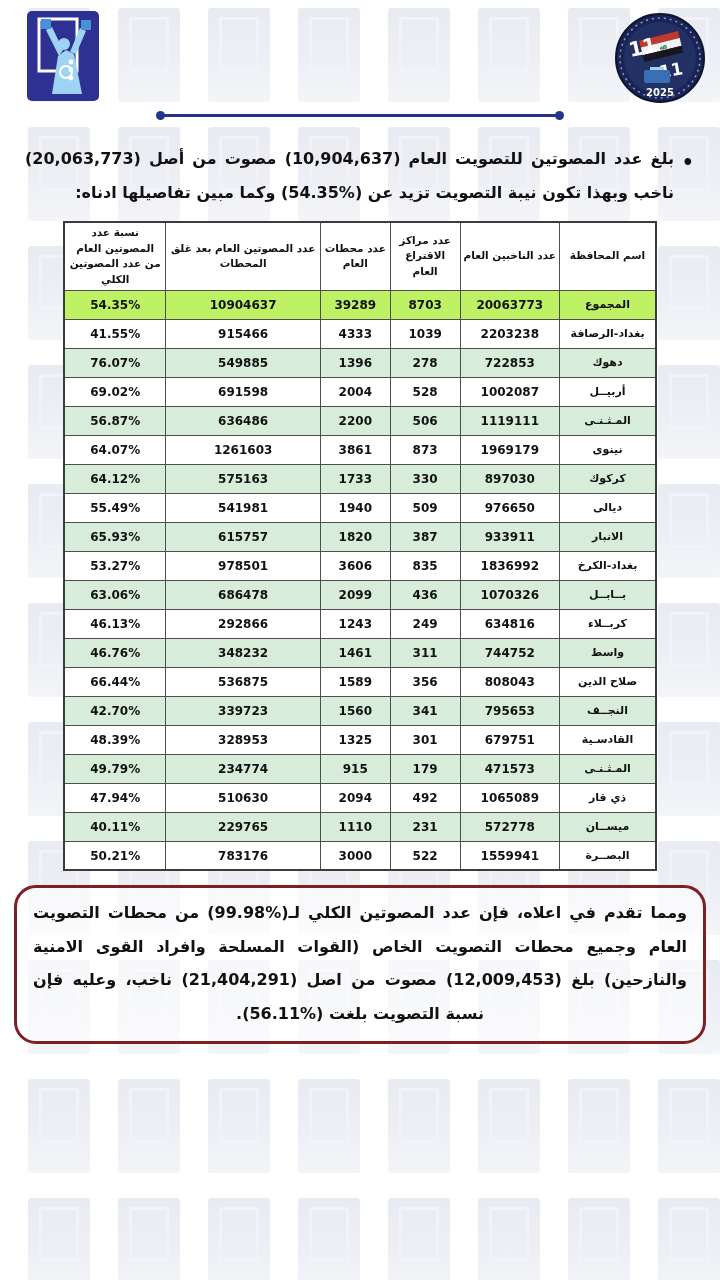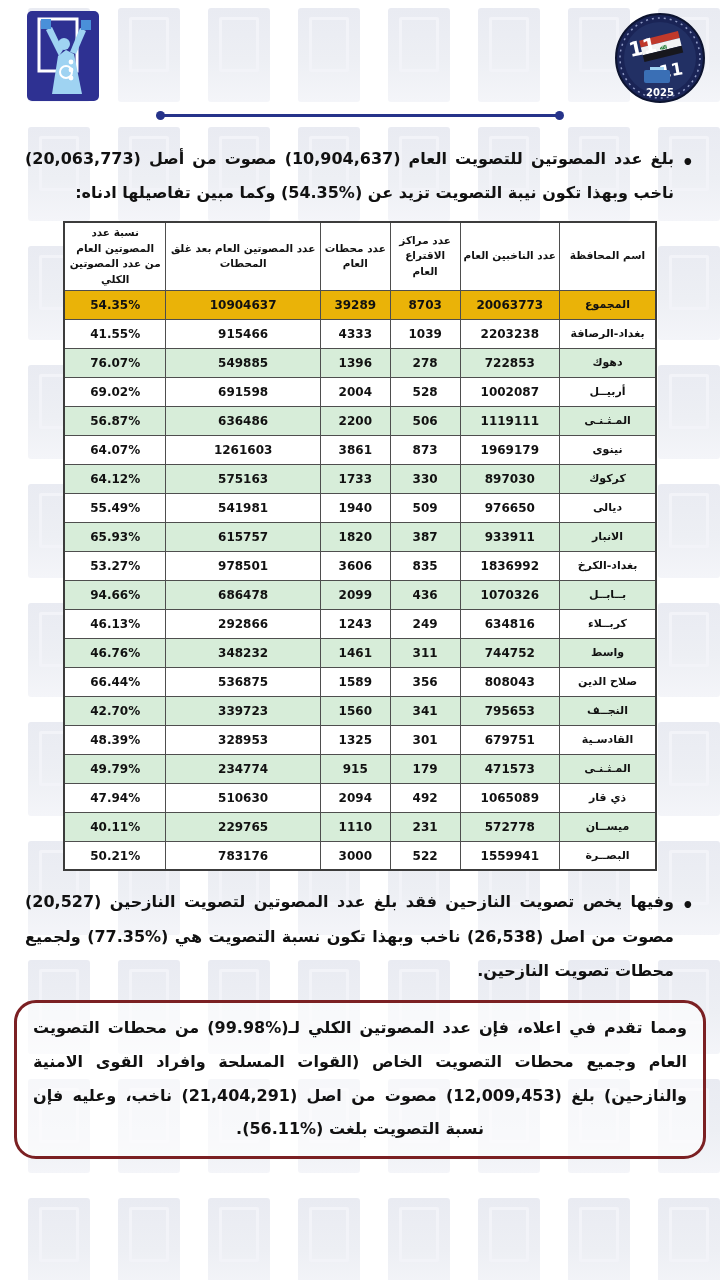--- a/index.html
+++ b/index.html
@@ -33,21 +33,21 @@
            line-height:2.15; text-align:justify; text-align-last:right; margin-bottom:4px; }
   ul.bullets li::before { content:"\2022"; position:absolute; right:0; top:0; font-size:19px; }
 
   
   table.results { width:594px; margin:10px auto 0 auto; border-collapse:collapse; direction:rtl;
            border:2px solid #3c3c3c; background:#ffffff; table-layout:fixed; }
   table.results th, table.results td { border:1px solid #4e4e4e; text-align:center; vertical-align:middle; color:#111; }
   table.results th { font-size:10.5px; font-weight:bold; height:48px; padding:2px 3px; line-height:1.5; background:#ffffff; }
   table.results td { font-size:12px; font-weight:bold; height:29px; padding:1px 2px; background:#ffffff; }
   table.results td.gov-name { font-size:11px; }
-  table.results tr.total td { background:#eab308; font-weight:bold; }
+  table.results tr.total td { background:#bef264; font-weight:bold; }
   table.results tr.green td { background:#d7edd9; }
 
   
   .footer-box { margin:12px 14px 0 14px; border:3px solid #7b2023; border-radius:22px;
            padding:8px 16px 10px 16px; font-size:16px; font-weight:bold; color:#111;
            line-height:2.1; text-align:justify; text-align-last:center; background:rgba(255,255,255,0.6); }
 </style>
 </head>
 <body>
 
@@ -288,21 +288,21 @@
             <td>3606</td>
             <td>978501</td>
             <td>53.27%</td>
           </tr>
           <tr class="green">
             <td class="gov-name">بــابــل</td>
             <td>1070326</td>
             <td>436</td>
             <td>2099</td>
             <td>686478</td>
-            <td>94.66%</td>
+            <td>63.06%</td>
           </tr>
           <tr>
             <td class="gov-name">كربــلاء</td>
             <td>634816</td>
             <td>249</td>
             <td>1243</td>
             <td>292866</td>
             <td>46.13%</td>
           </tr>
           <tr class="green">
@@ -366,19 +366,18 @@
             <td>1559941</td>
             <td>522</td>
             <td>3000</td>
             <td>783176</td>
             <td>50.21%</td>
           </tr>
         </tbody>
     </table>
 
     <ul class="bullets" style="margin-top:14px;">
-      <li>وفيها يخص تصويت النازحين فقد بلغ عدد المصوتين لتصويت النازحين (20,527) مصوت من اصل (26,538) ناخب وبهذا تكون نسبة التصويت هي (%77.35) ولجميع محطات تصويت النازحين.</li>
     </ul>
 
     <div class="footer-box">ومما تقدم في اعلاه، فإن عدد المصوتين الكلي لـ(%99.98) من محطات التصويت العام وجميع محطات التصويت الخاص (القوات المسلحة وافراد القوى الامنية والنازحين) بلغ (12,009,453) مصوت من اصل (21,404,291) ناخب، وعليه فإن نسبة التصويت بلغت (%56.11).</div>
 
   </div>
 </div>
 
 </body></html>

